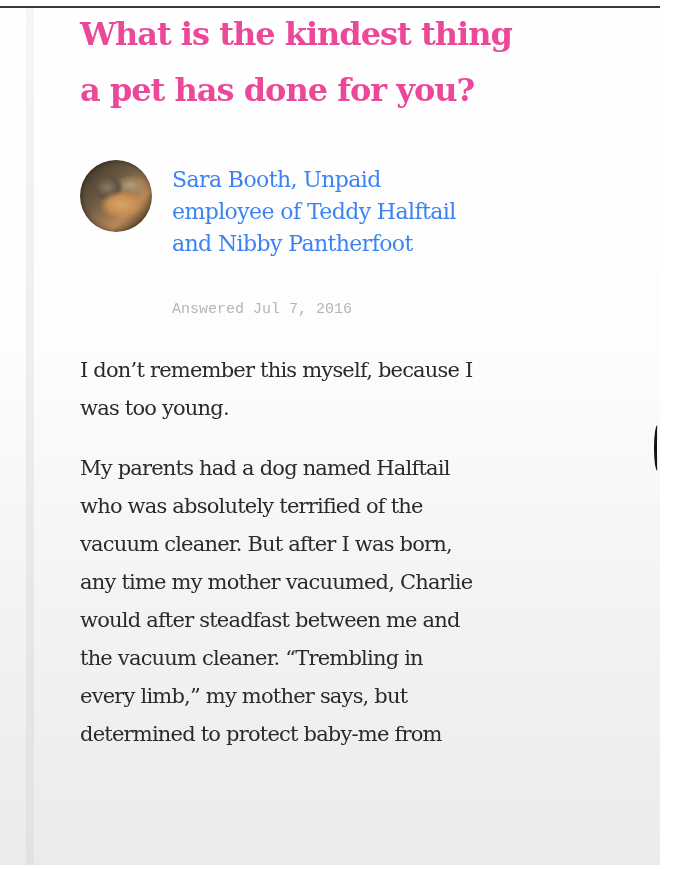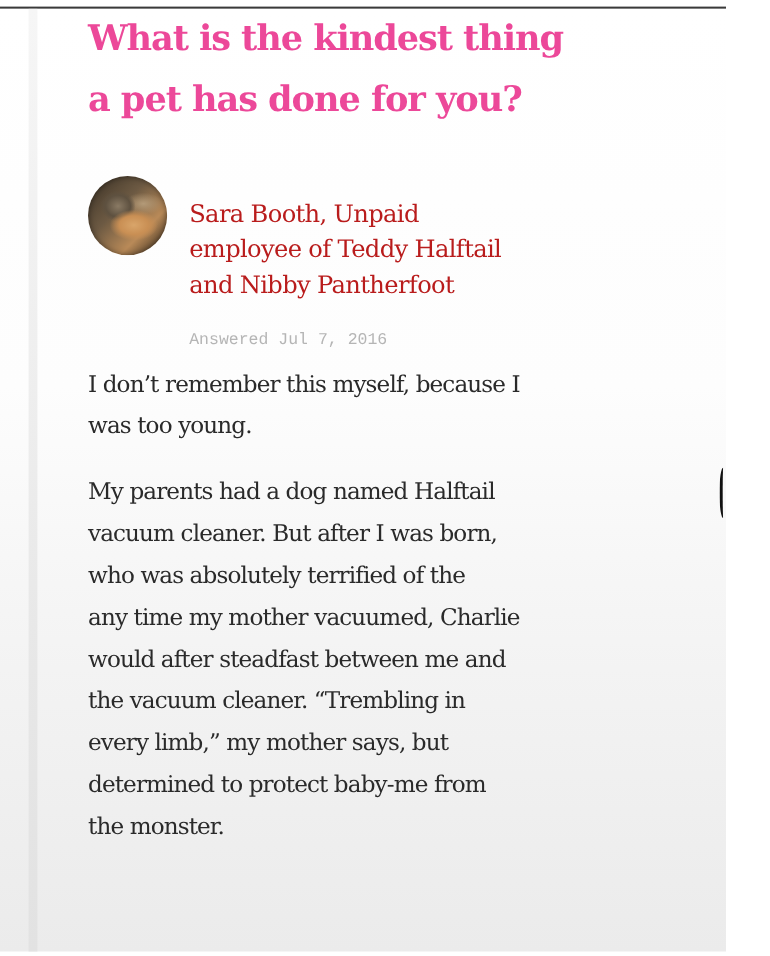--- a/index.html
+++ b/index.html
@@ -67,41 +67,41 @@
       background:
         radial-gradient(ellipse 22px 14px at 58% 62%, #d9a56a 0%, #c98f54 60%, rgba(201,143,84,0) 100%),
         radial-gradient(ellipse 16px 14px at 38% 38%, #8a7a64 0%, #5e5140 70%, rgba(94,81,64,0) 100%),
         radial-gradient(ellipse 18px 10px at 70% 35%, #b39a78 0%, rgba(179,154,120,0) 100%),
         linear-gradient(135deg, #3b3226 0%, #6d5a43 40%, #b98a58 70%, #2a2219 100%);
       box-shadow: inset 0 0 6px rgba(0,0,0,0.5);
     }
     .author-credential {
       position: absolute;
       left: 92px;
-      top: 20px;
+      top: 4px;
       width: 440px;
       font-family: "DejaVu Serif", serif;
       font-size: 22px;
       line-height: 32px;
       letter-spacing: -0.6px;
-      color: #b91c1c;
+      color: #3b82f6;
     }
     .answered-date {
       position: absolute;
       left: 92px;
       top: 140px;
       font-family: Liberation Mono, monospace;
       font-size: 15px;
       line-height: 20px;
       color: #b5b5b5;
     }
     .answer-body {
       position: absolute;
       left: 80px;
-      top: 330px;
+      top: 351px;
       width: 560px;
     }
     .answer-paragraph {
       margin: 0 0 22px 0;
       font-family: "DejaVu Serif", serif;
       font-size: 21px;
       line-height: 38px;
       letter-spacing: -0.8px;
       color: #2a2a2a;
     }
@@ -141,24 +141,23 @@
   <div class="answered-date">Answered Jul 7, 2016</div>
 </div>
 
 <div class="answer-body">
   <p class="answer-paragraph">
     <span class="line">I don’t remember this myself, because I</span>
     <span class="line">was too young.</span>
   </p>
   <p class="answer-paragraph">
     <span class="line">My parents had a dog named Halftail</span>
+    <span class="line">who was absolutely terrified of the</span>
     <span class="line">vacuum cleaner. But after I was born,</span>
-    <span class="line">who was absolutely terrified of the</span>
     <span class="line">any time my mother vacuumed, Charlie</span>
     <span class="line">would after steadfast between me and</span>
     <span class="line">the vacuum cleaner. “Trembling in</span>
     <span class="line">every limb,” my mother says, but</span>
     <span class="line">determined to protect baby-me from</span>
-    <span class="line">the monster.</span>
   </p>
 </div>
 
 <div class="scroll-indicator"></div>
 
 </body></html>

